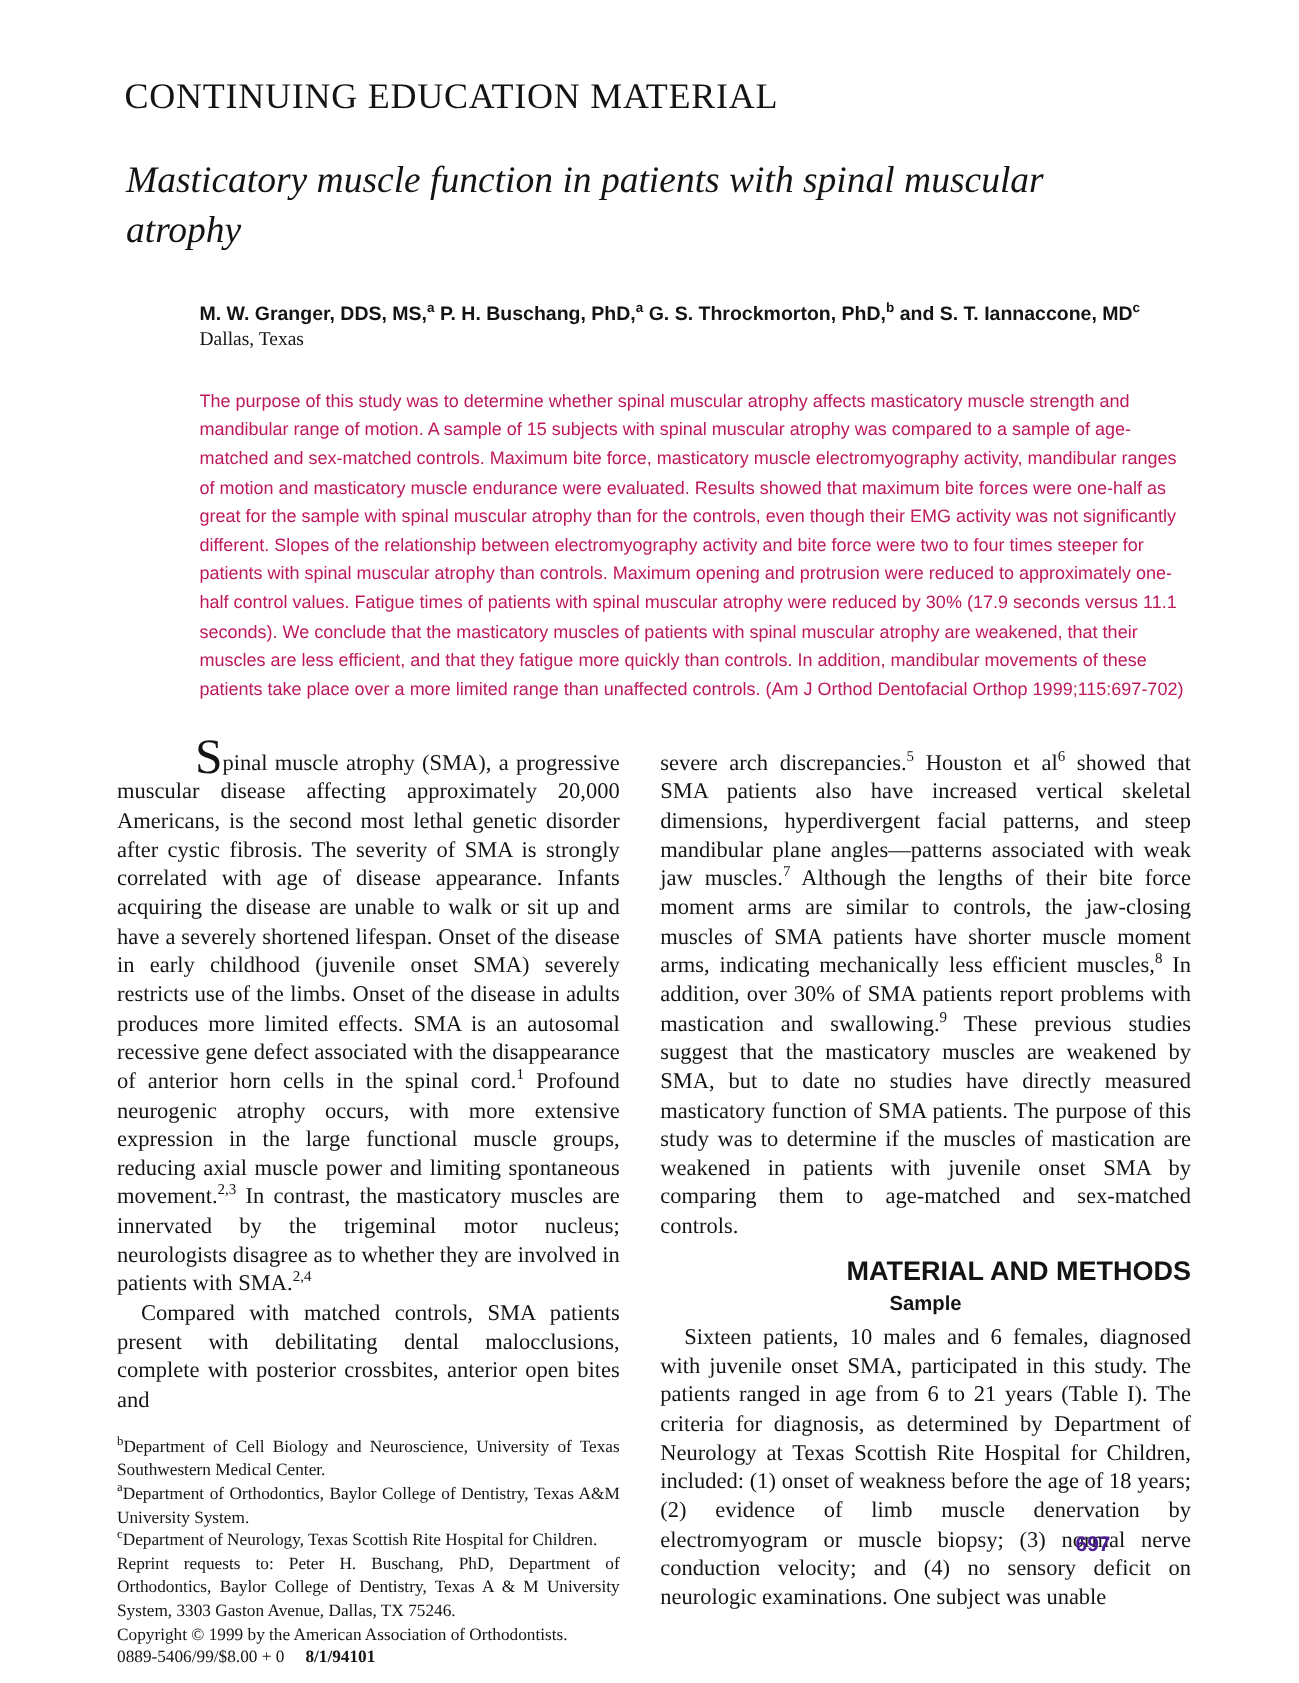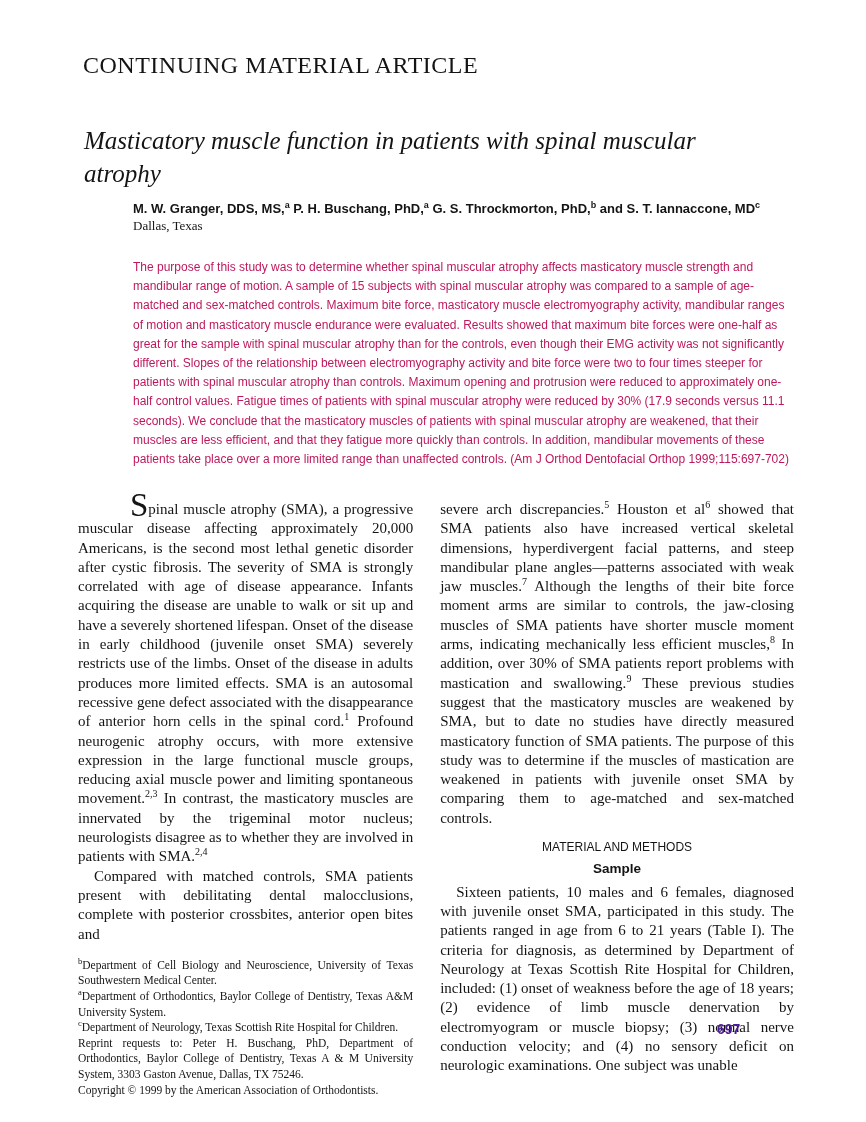--- a/index.html
+++ b/index.html
@@ -15,21 +15,21 @@
   .eyebrow {
     position: absolute;
     left: 83px; top: 52px;
     font-family: "Liberation Serif", serif;
     font-size: 24px;
     letter-spacing: 0.5px;
     color: #141414;
   }
   .article-title {
     position: absolute;
-    left: 84px; top: 124px;
+    left: 84px; top: 104px;
     width: 640px;
     font-family: "Liberation Serif", serif;
     font-style: italic;
     font-size: 25px;
     line-height: 33px;
     font-weight: 400;
     color: #141414;
   }
   .byline {
     position: absolute;
@@ -83,24 +83,24 @@
     line-height: 15.6px;
     text-align: justify;
     color: #141414;
   }
   .footnotes p { margin: 0; }
   .fnsup { font-size: 8.5px; vertical-align: super; line-height: 0; }
   .issn-line { }
   .issn-code-right { font-weight: 700; margin-left: 14px; }
   .section-heading {
     font-family: "Liberation Sans", sans-serif;
-    font-weight: 400;
-    font-size: 12px;
+    font-weight: 700;
+    font-size: 18px;
     margin: 10px 0 0 0 !important;
-    text-align: center;
+    text-align: right;
   }
   .sub-heading {
     font-family: "Liberation Sans", sans-serif;
     font-weight: 700;
     font-size: 13.5px;
     margin: 2px 0 4px 0 !important;
     text-align: center;
   }
   .page-number {
     position: absolute;
@@ -109,21 +109,21 @@
     font-weight: 700;
     font-size: 14px;
     color: #4c1d95;
   }
 </style>
 </head>
 <body>
 
 <div class="page">
 
-  <div class="eyebrow">CONTINUING MATERIAL ARTICLE</div>
+  <div class="eyebrow">CONTINUING EDUCATION MATERIAL</div>
 
   <div class="article-title">Masticatory muscle function in patients with spinal muscular atrophy</div>
 
   <div class="byline"><span>M. W. Granger, DDS, MS,</span><sup>a</sup><span> P. H. Buschang, PhD,</span><sup>a</sup><span> G. S. Throckmorton, PhD,</span><sup>b</sup><span> and S. T. Iannaccone, MD</span><sup>c</sup></div>
 
   <div class="affiliation-city">Dallas, Texas</div>
 
   <div class="abstract">The purpose of this study was to determine whether spinal muscular atrophy affects masticatory muscle strength and mandibular range of motion. A sample of 15 subjects with spinal muscular atrophy was compared to a sample of age-matched and sex-matched controls. Maximum bite force, masticatory muscle electromyography activity, mandibular ranges of motion and masticatory muscle endurance were evaluated. Results showed that maximum bite forces were one-half as great for the sample with spinal muscular atrophy than for the controls, even though their EMG activity was not significantly different. Slopes of the relationship between electromyography activity and bite force were two to four times steeper for patients with spinal muscular atrophy than controls. Maximum opening and protrusion were reduced to approximately one-half control values. Fatigue times of patients with spinal muscular atrophy were reduced by 30% (17.9 seconds versus 11.1 seconds). We conclude that the masticatory muscles of patients with spinal muscular atrophy are weakened, that their muscles are less efficient, and that they fatigue more quickly than controls. In addition, mandibular movements of these patients take place over a more limited range than unaffected controls. (Am J Orthod Dentofacial Orthop 1999;115:697-702)</div>
 
   <div class="columns">
@@ -131,20 +131,21 @@
     <div class="col col-left">
       <p class="p-first"><span class="dropcap">S</span><span>pinal muscle atrophy (SMA), a progressive muscular disease affecting approximately 20,000 Americans, is the second most lethal genetic disorder after cystic fibrosis. The severity of SMA is strongly correlated with age of disease appearance. Infants acquiring the disease are unable to walk or sit up and have a severely shortened lifespan. Onset of the disease in early childhood (juvenile onset SMA) severely restricts use of the limbs. Onset of the disease in adults produces more limited effects. SMA is an autosomal recessive gene defect associated with the disappearance of anterior horn cells in the spinal cord.</span><span class="refsup">1</span><span> Profound neurogenic atrophy occurs, with more extensive expression in the large functional muscle groups, reducing axial muscle power and limiting spontaneous movement.</span><span class="refsup">2,3</span><span> In contrast, the masticatory muscles are innervated by the trigeminal motor nucleus; neurologists disagree as to whether they are involved in patients with SMA.</span><span class="refsup">2,4</span></p>
       <p class="p-indent">Compared with matched controls, SMA patients present with debilitating dental malocclusions, complete with posterior crossbites, anterior open bites and</p>
 
       <div class="footnotes">
         <p><sup class="fnsup">b</sup><span>Department of Cell Biology and Neuroscience, University of Texas Southwestern Medical Center.</span></p>
         <p><sup class="fnsup">a</sup><span>Department of Orthodontics, Baylor College of Dentistry, Texas A&amp;M University System.</span></p>
         <p><sup class="fnsup">c</sup><span>Department of Neurology, Texas Scottish Rite Hospital for Children.</span></p>
         <p>Reprint requests to: Peter H. Buschang, PhD, Department of Orthodontics, Baylor College of Dentistry, Texas A &amp; M University System, 3303 Gaston Avenue, Dallas, TX 75246.</p>
         <p>Copyright © 1999 by the American Association of Orthodontists.</p>
+        <p class="issn-line"><span>0889-5406/99/$8.00 + 0</span><span class="issn-code-right">8/1/94101</span></p>
       </div>
     </div>
 
     <div class="col col-right">
       <p><span>severe arch discrepancies.</span><span class="refsup">5</span><span> Houston et al</span><span class="refsup">6</span><span> showed that SMA patients also have increased vertical skeletal dimensions, hyperdivergent facial patterns, and steep mandibular plane angles—patterns associated with weak jaw muscles.</span><span class="refsup">7</span><span> Although the lengths of their bite force moment arms are similar to controls, the jaw-closing muscles of SMA patients have shorter muscle moment arms, indicating mechanically less efficient muscles,</span><span class="refsup">8</span><span> In addition, over 30% of SMA patients report problems with mastication and swallowing.</span><span class="refsup">9</span><span> These previous studies suggest that the masticatory muscles are weakened by SMA, but to date no studies have directly measured masticatory function of SMA patients. The purpose of this study was to determine if the muscles of mastication are weakened in patients with juvenile onset SMA by comparing them to age-matched and sex-matched controls.</span></p>
       <p class="section-heading">MATERIAL AND METHODS</p>
       <p class="sub-heading">Sample</p>
       <p class="p-indent">Sixteen patients, 10 males and 6 females, diagnosed with juvenile onset SMA, participated in this study. The patients ranged in age from 6 to 21 years (Table I). The criteria for diagnosis, as determined by Department of Neurology at Texas Scottish Rite Hospital for Children, included: (1) onset of weakness before the age of 18 years; (2) evidence of limb muscle denervation by electromyogram or muscle biopsy; (3) normal nerve conduction velocity; and (4) no sensory deficit on neurologic examinations. One subject was unable</p>
     </div>
 

